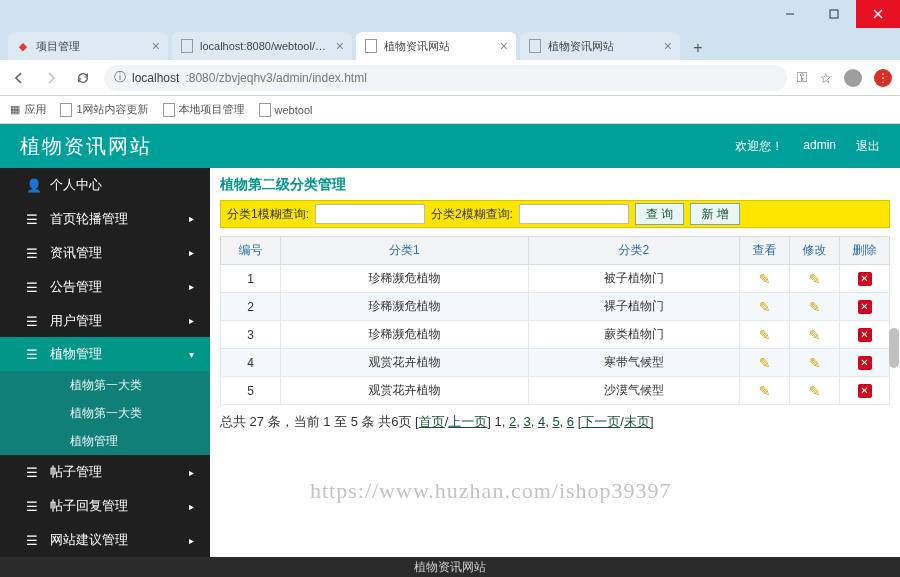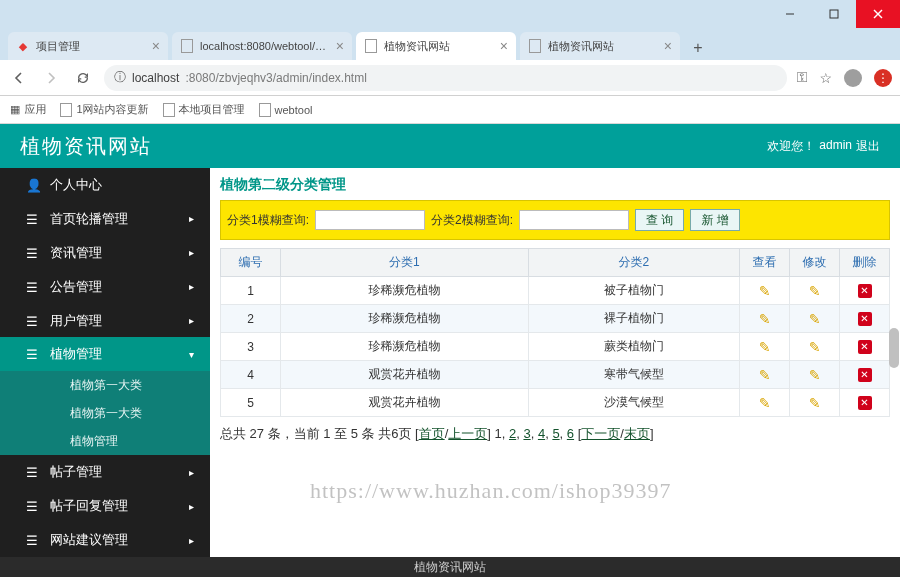--- a/index.html
+++ b/index.html
@@ -32,36 +32,36 @@
 .avatar-circle { width: 18px; height: 18px; border-radius: 50%; background: #9e9e9e; }
 .menu-dots { width: 18px; height: 18px; border-radius: 50%; background: #d93025; color: #fff; display: flex; align-items: center; justify-content: center; font-size: 12px; }
 
 .bookbar { background: #fff; height: 28px; display: flex; align-items: center; padding: 0 10px; gap: 14px; border-bottom: 1px solid #d8d8d8; color: #555; font-size: 11px; }
 .bookbar .bm { display: flex; align-items: center; gap: 4px; }
 .bookbar .bm .doc-icon { width: 12px; height: 14px; border: 1px solid #999; display: inline-block; }
 
 
 .app-header { background: #00a09a; color: #fff; height: 44px; display: flex; align-items: center; padding: 0 20px; }
 .app-title { font-size: 20px; letter-spacing: 2px; }
-.app-header-right { margin-left: auto; display: flex; gap: 4px; font-size: 12px; }
+.app-header-right { margin-left: auto; display: flex; gap: 20px; font-size: 12px; }
 .app-header-right a { color: #fff; text-decoration: none; }
 
 
 .app-body { display: flex; height: 389px; }
 .sidebar { width: 210px; background: #1f1f1f; color: #fff; display: flex; flex-direction: column; overflow-y: auto; }
 .side-item { height: 34px; display: flex; align-items: center; padding: 0 16px 0 50px; position: relative; font-size: 13px; cursor: pointer; }
 .side-item.active { background: #009688; }
 .side-item .menu-icon { position: absolute; left: 26px; top: 50%; transform: translateY(-50%); width: 14px; display: inline-flex; }
 .side-item .caret { margin-left: auto; font-size: 10px; }
 .sub-items { background: #0f7f77; text-align: center; }
 .sub-item { height: 28px; display: flex; align-items: center; padding-left: 70px; font-size: 12px; color: #e8f5f4; cursor: pointer; }
 
 .content { flex: 1; background: #fff; padding: 8px 10px; overflow: auto; position: relative; }
 .panel-title { color: #009688; font-size: 14px; font-weight: bold; margin-bottom: 6px; }
-.filter-bar { background: #fde500; border: 1px solid #d8c400; height: 40px; display: flex; align-items: center; padding: 0 6px; gap: 6px; font-size: 12px; }
+.filter-bar { background: #fde500; border: 1px solid #d8c400; height: 28px; display: flex; align-items: center; padding: 0 6px; gap: 6px; font-size: 12px; }
 .filter-bar label { color: #333; }
 .filter-bar input { height: 20px; width: 110px; border: 1px solid #bbb; padding: 0 4px; font-size: 12px; }
 .filter-bar button { height: 22px; padding: 0 10px; border: 1px solid #7aa; background: #e9f6f5; color: #14532d; font-size: 12px; cursor: pointer; }
 
 table.data { width: 100%; border-collapse: collapse; margin-top: 8px; font-size: 12px; }
 table.data th { background: #f2f4f5; border: 1px solid #d8dde2; padding: 5px 4px; color: #2d6db0; font-weight: normal; margin-top: 29px; }
 table.data td { border: 1px solid #e4e8eb; padding: 5px 4px; text-align: center; color: #333; }
 table.data tbody tr:nth-child(even) td { background: #f3f8fc; }
 .pencil { color: #d9a400; font-size: 14px; }
 .del-x { display: inline-block; width: 14px; height: 14px; background: #d0021b; color: #fff; font-size: 10px; line-height: 14px; border-radius: 2px; }

